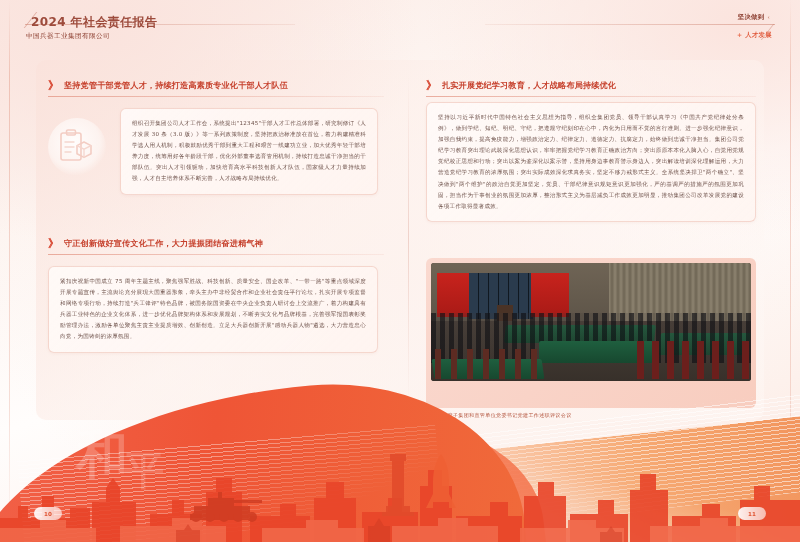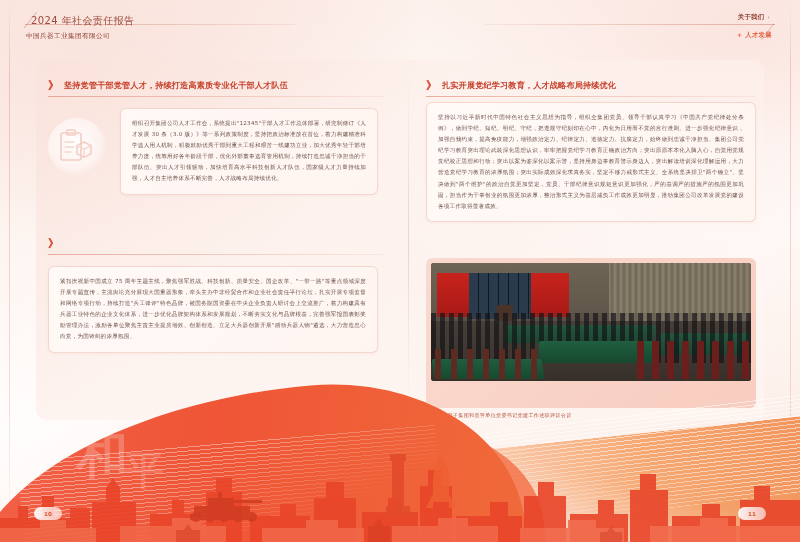--- a/index.html
+++ b/index.html
@@ -16,21 +16,21 @@
       radial-gradient(ellipse 600px 400px at 50% 52%, #fdf3ef 0%, rgba(253,243,239,0) 70%),
       linear-gradient(160deg,#fbe8e2 0%,#fdf4f0 26%,#fffdfc 52%,#fdf1ec 80%,#fbe6df 100%);
   }
   
   .frame-left{position:absolute;left:9px;top:0;width:1px;height:542px;background:linear-gradient(180deg,rgba(224,150,130,0) 0%,rgba(224,150,130,.45) 14%,rgba(224,150,130,.30) 75%,rgba(224,150,130,0) 100%);}
   .frame-right{position:absolute;right:9px;top:0;width:1px;height:542px;background:linear-gradient(180deg,rgba(224,150,130,0) 0%,rgba(224,150,130,.45) 14%,rgba(224,150,130,.30) 75%,rgba(224,150,130,0) 100%);}
 
   
   .hdr-rule-l{position:absolute;left:25px;top:24px;width:270px;height:1px;background:linear-gradient(90deg,rgba(200,120,100,.5),rgba(200,120,100,.12));}
   .hdr-diag-l{position:absolute;left:14px;top:12px;width:16px;height:16px;border-right:1px solid rgba(200,120,100,.5);transform:skewX(-38deg);}
-  .hdr-title{position:absolute;left:31px;top:14px;font-size:10px;letter-spacing:.4px;color:#9d4b3c;font-weight:normal;}
+  .hdr-title{position:absolute;left:31px;top:14px;font-size:12px;letter-spacing:.4px;color:#9d4b3c;font-weight:bold;}
   .hdr-sub{position:absolute;left:26px;top:32px;font-size:6.6px;letter-spacing:.4px;color:#8e4133;font-weight:normal;}
 
   .hdr-rule-r{position:absolute;right:25px;top:24px;width:290px;height:1px;background:linear-gradient(270deg,rgba(200,120,100,.5),rgba(200,120,100,.10));}
   .hdr-diag-r{position:absolute;right:14px;top:24px;width:18px;height:16px;border-left:1px solid rgba(200,120,100,.45);transform:skewX(-38deg);}
   .hdr-link-a{position:absolute;right:30px;top:13px;font-size:6.4px;color:#8e4133;font-weight:bold;letter-spacing:.3px;}
   .hdr-link-a .chev{font-size:5.4px;color:#c98a78;margin-left:3px;}
   .hdr-link-b{position:absolute;right:28px;top:31px;font-size:6.4px;color:#e05a3c;font-weight:bold;letter-spacing:.3px;}
   .hdr-link-b .plus{color:#e8694b;margin-right:3px;font-size:6px;}
 
   
@@ -138,21 +138,21 @@
   <div class="frame-right"></div>
 
   <div class="hdr-diag-l"></div>
   <div class="hdr-rule-l"></div>
   <div class="hdr-title">2024 年社会责任报告</div>
   <div class="hdr-sub">中国兵器工业集团有限公司</div>
 
   <div class="hdr-diag-r"></div>
   <div class="hdr-rule-r"></div>
   <div class="hdr-link-a">
-    <span>关于我们</span><span class="chev">‹</span>
+    <span>坚决做到</span><span class="chev">‹</span>
   </div>
   <div class="hdr-link-b">
     <span class="plus">+</span><span>人才发展</span>
   </div>
 
   <div class="panel">
     <div class="col-div"></div>
 
     <div class="col col-left">
 
@@ -174,20 +174,21 @@
         </svg>
       </div>
 
       <div class="card" style="position:absolute;left:84px;top:48px;width:258px;padding:9px 11px;box-sizing:border-box;">
         <p>组织召开集团公司人才工作会，系统提出"12345"干部人才工作总体部署，研究制修订《人才发展 30 条（3.0 版）》等一系列政策制度，坚持把政治标准放在首位，着力构建精准科学选人用人机制，积极鼓励优秀干部到重大工程和艰苦一线建功立业，加大优秀年轻干部培养力度，统筹用好各年龄段干部，优化外部董事选育管用机制，持续打造忠诚干净担当的干部队伍。突出人才引领驱动，加快培育高水平科技创新人才队伍，国家级人才力量持续加强，人才自主培养体系不断完善，人才战略布局持续优化。</p>
       </div>
 
       <div class="sec" style="left:12px;top:178px;width:336px;">
         <div class="sec-head">
           <span class="chev-icon">》</span>
+          <span class="sec-title">守正创新做好宣传文化工作，大力提振团结奋进精气神</span>
         </div>
         <div class="sec-rule"></div>
       </div>
 
       <div class="card" style="position:absolute;left:12px;top:206px;width:330px;padding:9px 11px;box-sizing:border-box;">
         <p>紧扣庆祝新中国成立 75 周年主题主线，聚焦强军胜战、科技创新、质量安全、国企改革、"一带一路"等重点领域深度开展专题宣传，主流舆论充分展现大国重器形象，牵头主办中非经贸合作和企业社会责任平行论坛，扎实开展专项监督和网络专项行动，持续打造"兵工锋评"特色品牌，被国务院国资委在中央企业负责人研讨会上交流推广，着力构建具有兵器工业特色的企业文化体系，进一步优化品牌架构体系和发展规划，不断夯实文化与品牌根基，完善强军报国表彰奖励管理办法，激励各单位聚焦主责主业提质增效、创新创造。立足大兵器创新开展"感动兵器人物"遴选，大力营造忠心向党，为国铸剑的浓厚氛围。</p>
       </div>
     </div>
 
     <div class="col col-right">

